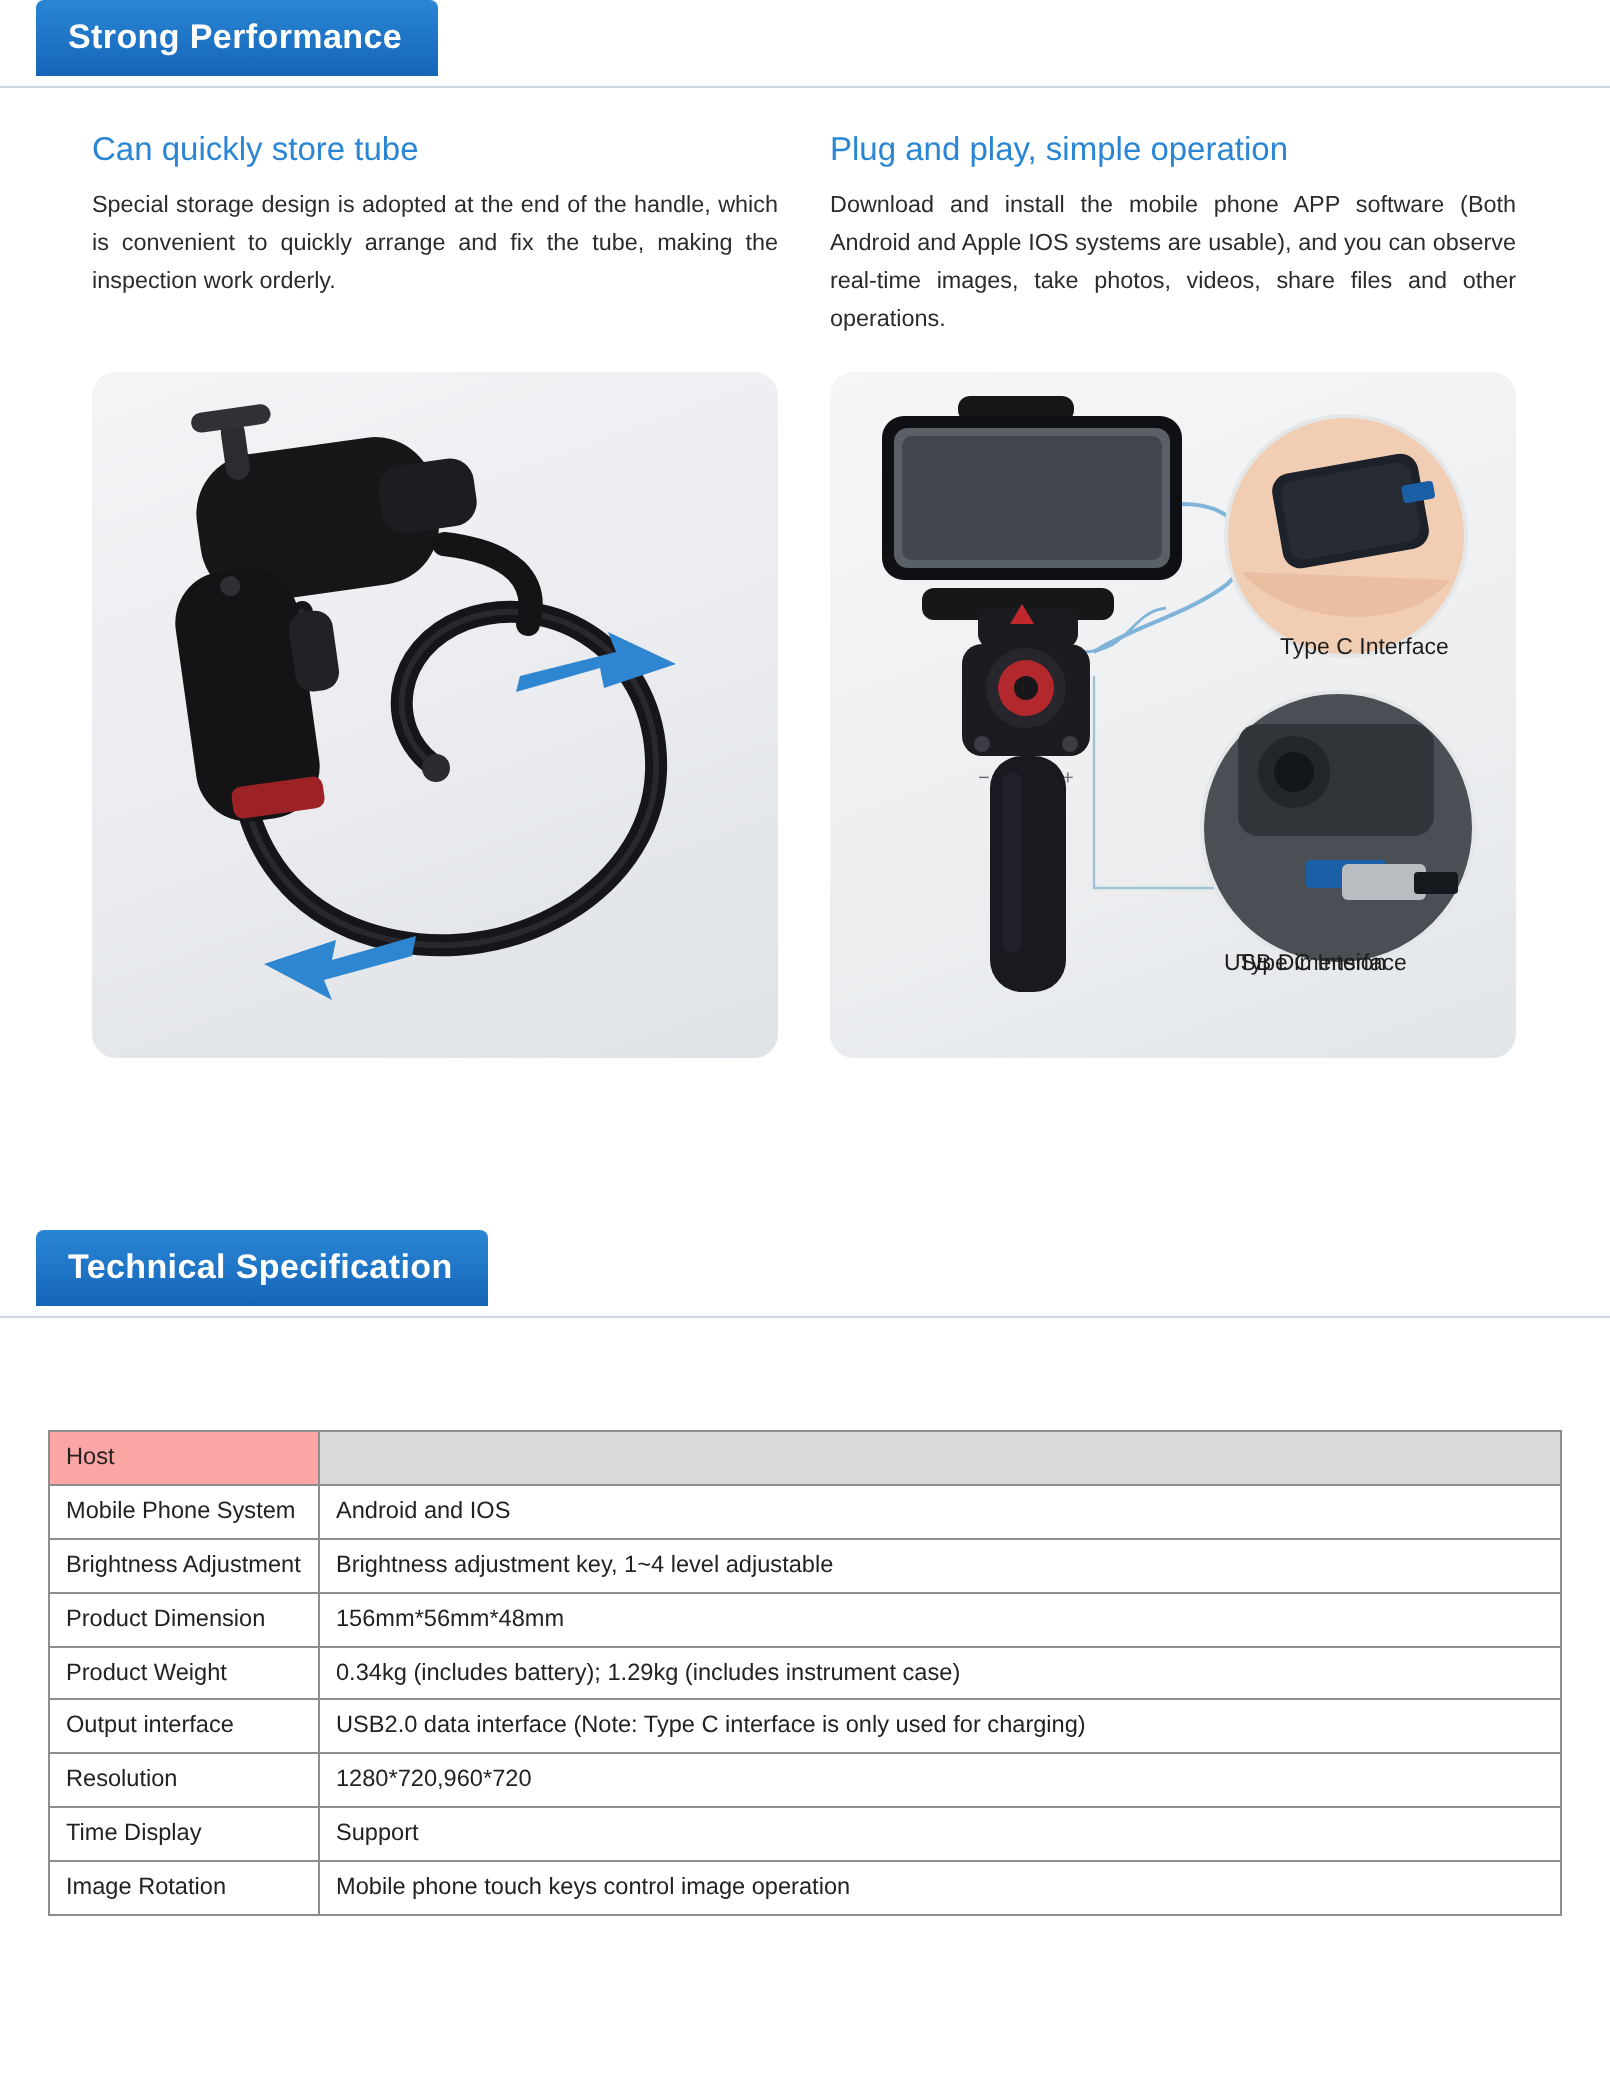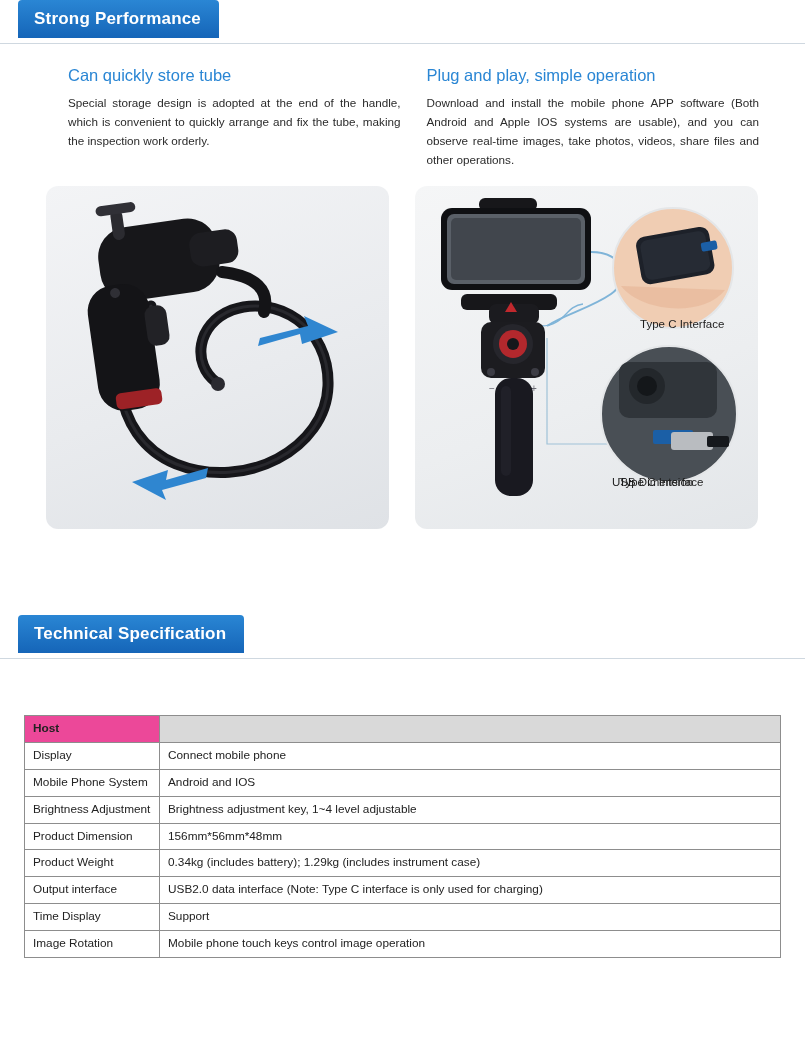--- a/index.html
+++ b/index.html
@@ -35,21 +35,21 @@
     padding: 9px 18px 9px 16px;
     border-radius: 4px 4px 0 0;
     letter-spacing: .2px;
     white-space: nowrap;
   }
 
   
   .cols {
     display: flex;
     gap: 26px;
-    padding: 14px 46px 0 68px;
+    padding: 14px 46px 0 46px;
   }
   .col { width: 343px; }
   .col-title {
     color: #2a86d4;
     font-size: 16.5px;
     margin: 8px 0 9px 0;
     font-weight: normal;
   }
   .col-body {
     font-size: 11.7px;
@@ -97,22 +97,22 @@
   table.spec td {
     border: 1px solid #8d8d8d;
     padding: 5px 8px;
     vertical-align: middle;
     line-height: 1.35;
   }
   table.spec td.label {
     width: 135px;
   }
   td.group {
-    background: #ec4899;
-    font-weight: bold;
+    background: #fca5a5;
+    font-weight: normal;
   }
   td.group-empty { background: #d9d9d9; }
 </style>
 </head>
 <body>
 
 <div class="page">
 
   <div class="section-head">
     <div class="banner">Strong Performance</div>
@@ -221,24 +221,20 @@
 
   <div class="table-wrap">
     <table class="spec">
       <tbody>
         <tr>
           <td class="label group">Host</td>
           <td class="group-empty"></td>
         </tr>
 
         <tr>
-          <td class="label">Display</td>
-          <td>Connect mobile phone</td>
-        </tr>
-        <tr>
           <td class="label">Mobile Phone System</td>
           <td>Android and IOS</td>
         </tr>
         <tr>
           <td class="label">Brightness Adjustment</td>
           <td>Brightness adjustment key, 1~4 level adjustable</td>
         </tr>
         <tr>
           <td class="label">Product Dimension</td>
           <td>156mm*56mm*48mm</td>
@@ -247,20 +243,24 @@
           <td class="label">Product Weight</td>
           <td>0.34kg (includes battery); 1.29kg (includes instrument case)</td>
         </tr>
         <tr>
           <td class="label">Output interface</td>
           <td>USB2.0 data interface    (Note: Type C interface is only used for charging)</td>
         </tr>
 
 
         <tr>
+          <td class="label">Resolution</td>
+          <td>1280*720,960*720</td>
+        </tr>
+        <tr>
           <td class="label">Time Display</td>
           <td>Support</td>
         </tr>
         <tr>
           <td class="label">Image Rotation</td>
           <td>Mobile phone touch keys control image operation</td>
         </tr>
       </tbody>
     </table>
   </div>

